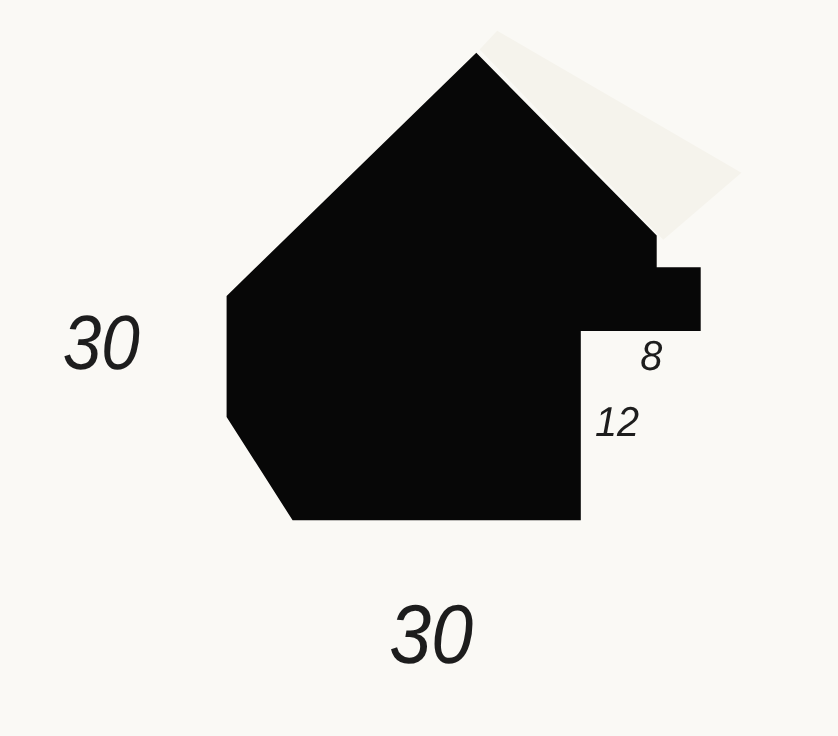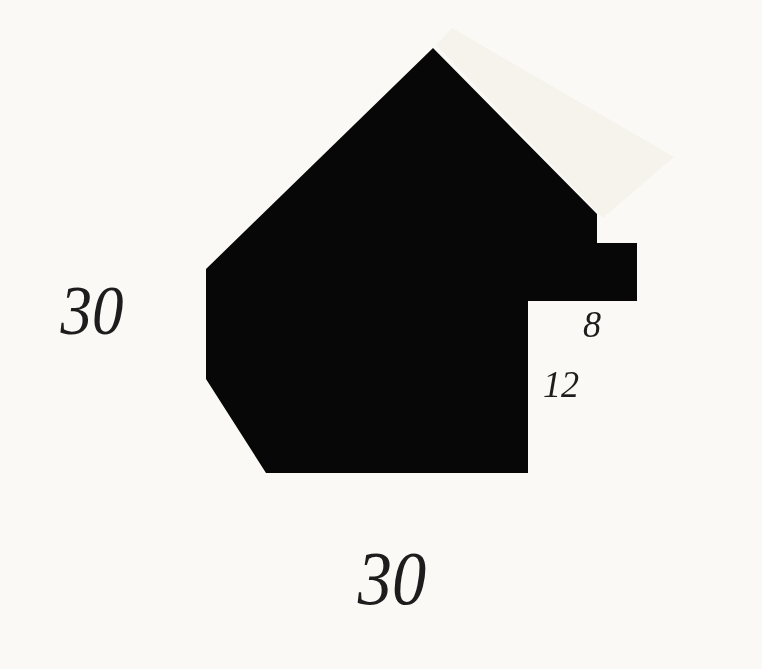--- a/index.html
+++ b/index.html
@@ -5,21 +5,21 @@
   html, body {
     margin: 0;
     padding: 0;
   }
   .canvas {
     position: relative;
     width: 762px;
     height: 669px;
     background: #faf9f5;
     overflow: hidden;
-    font-family: Liberation Serif, serif;
+    font-family: Liberation Sans, sans-serif;
   }
   .profile-svg {
     position: absolute;
     left: 0;
     top: 0;
     width: 762px;
     height: 669px;
     display: block;
   }
   .dim-label {

